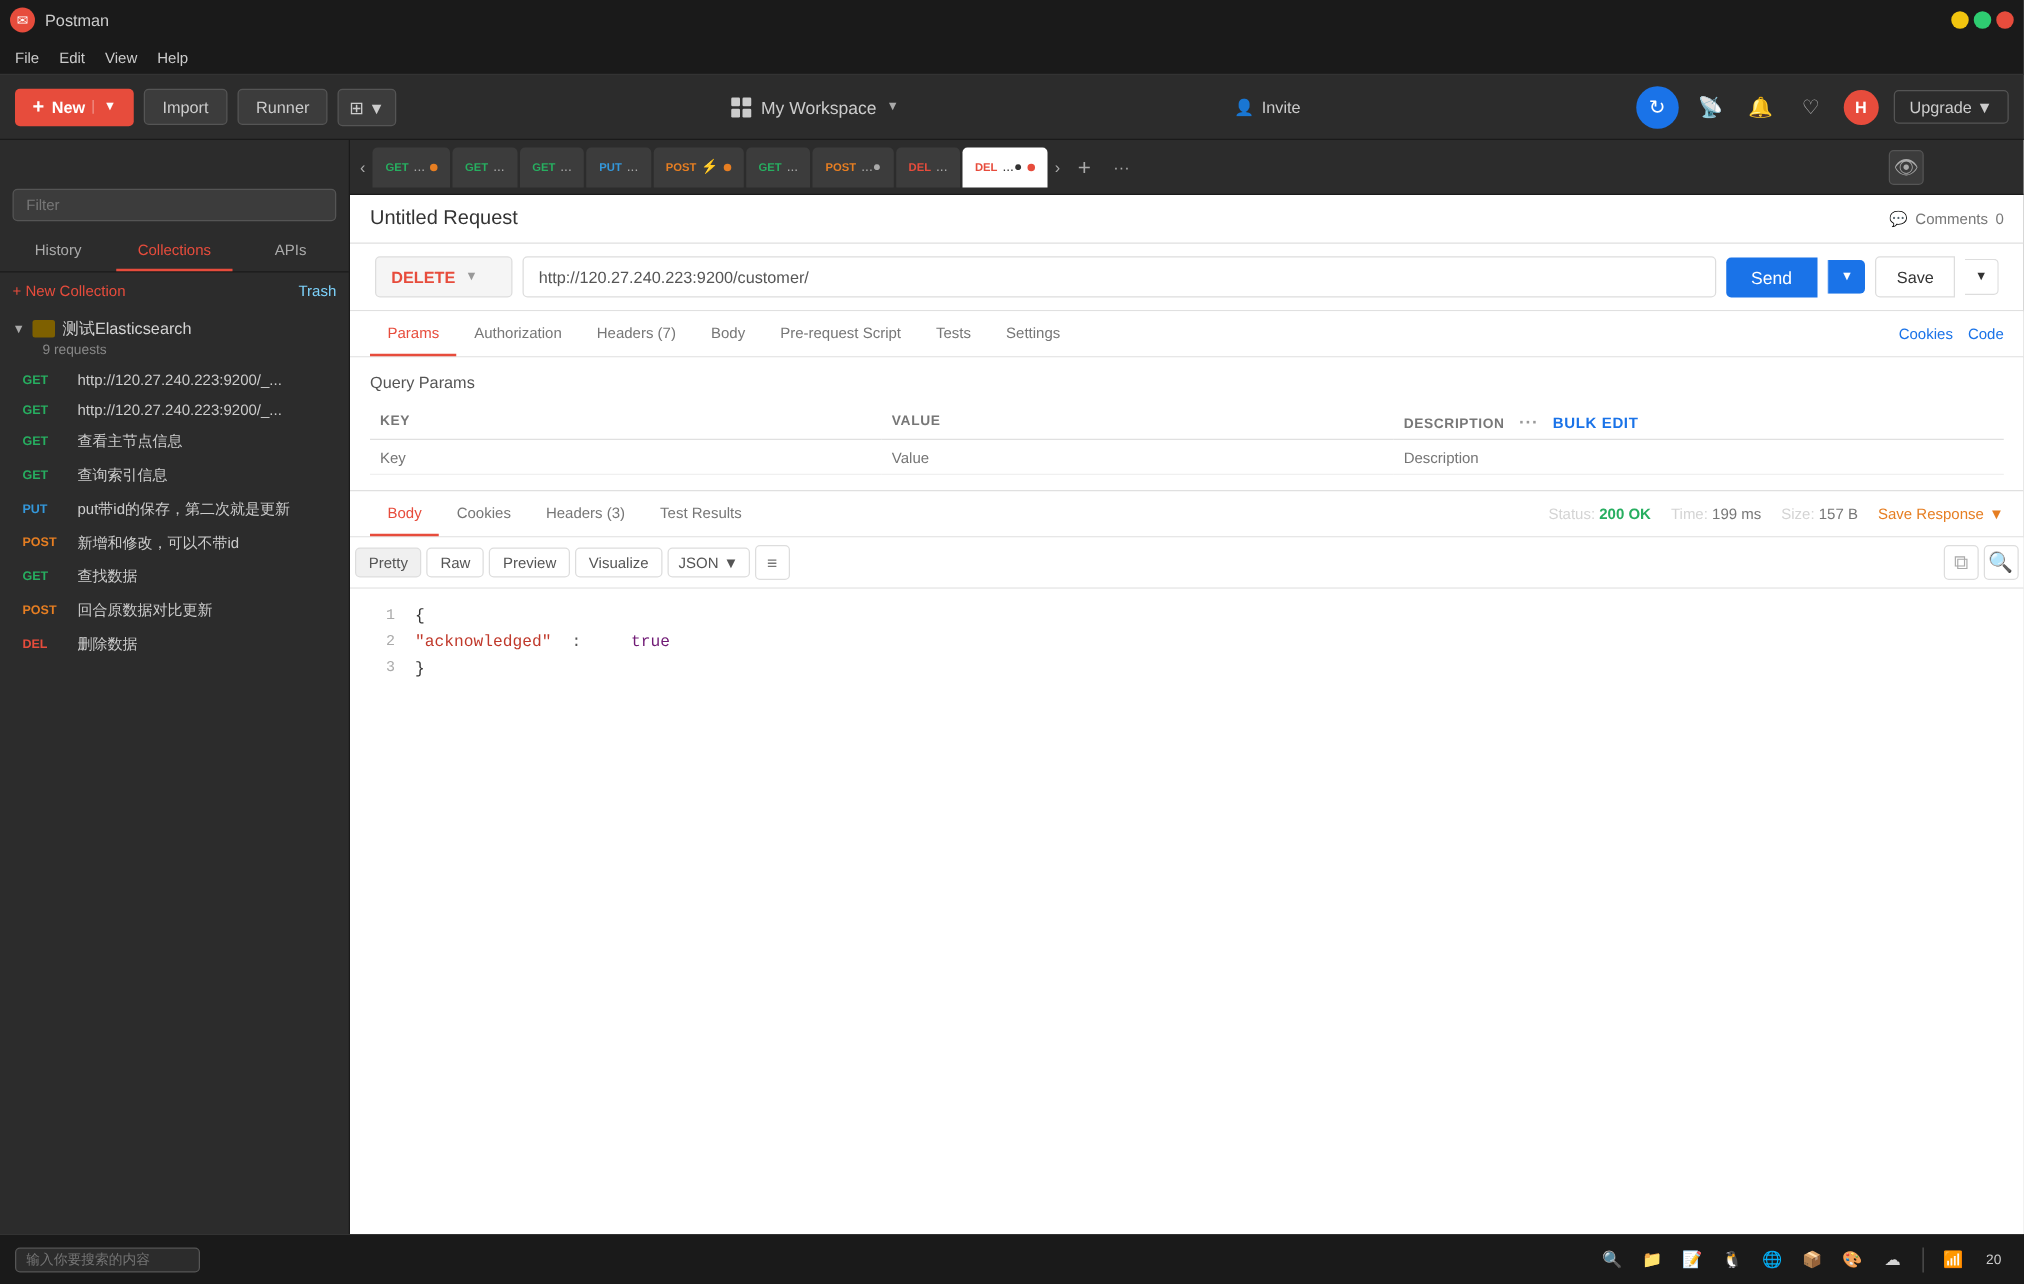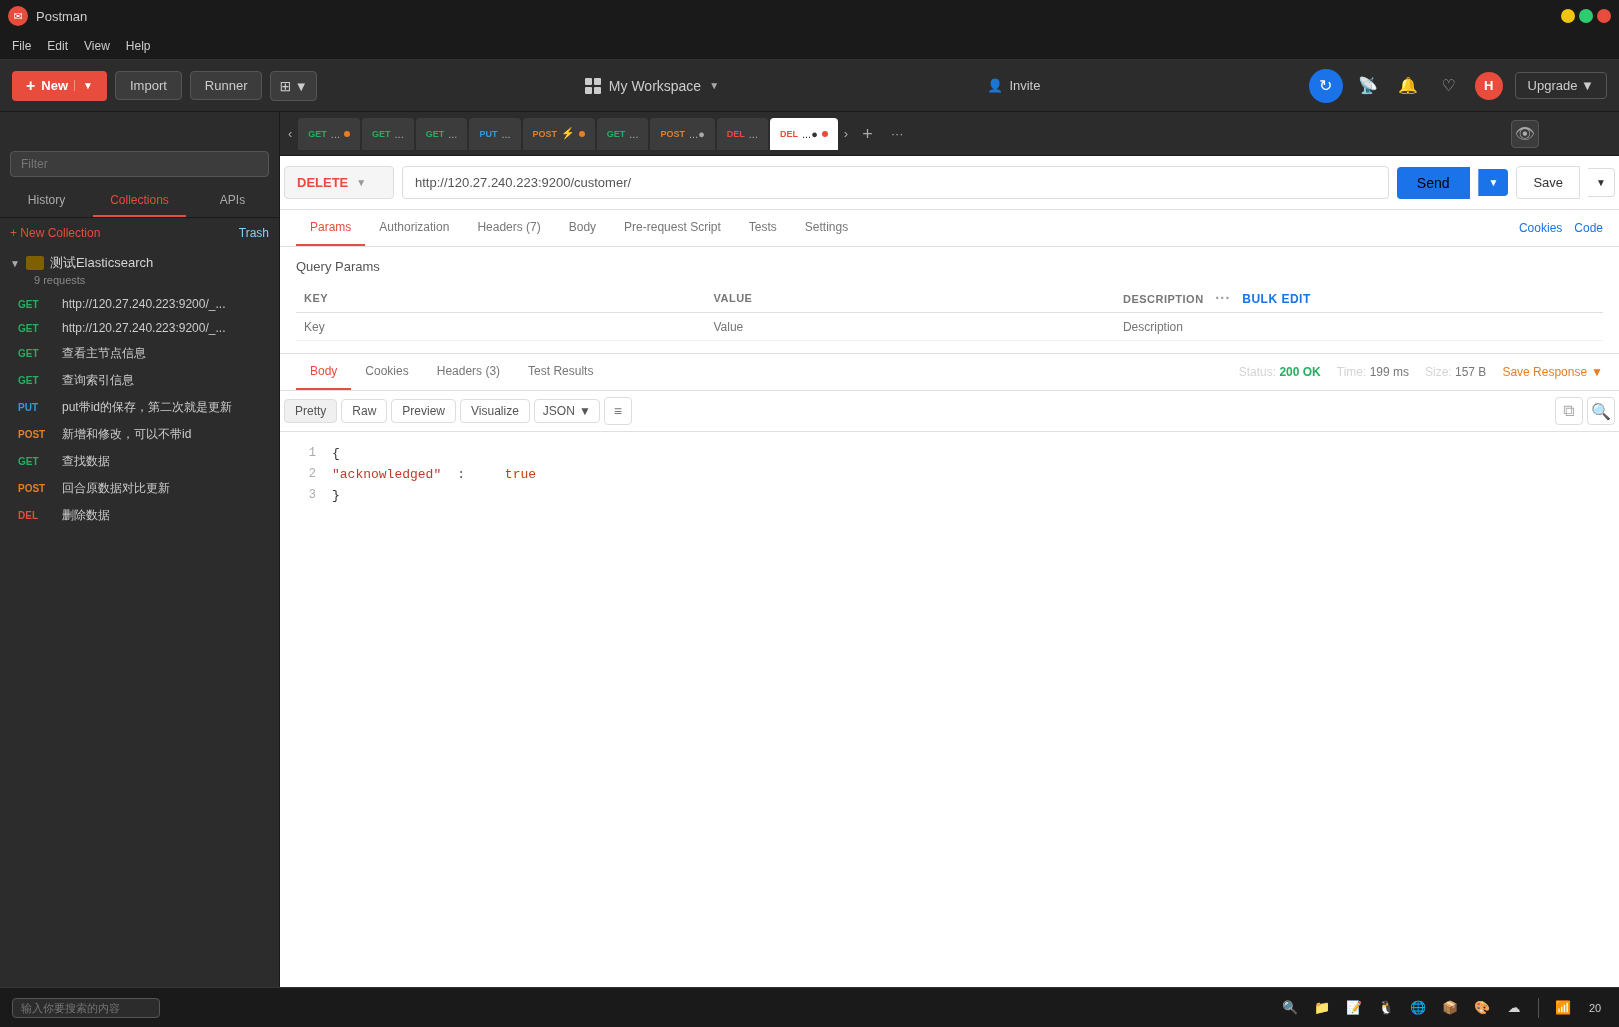--- a/index.html
+++ b/index.html
@@ -79,25 +79,25 @@
     .tab-more { color: #aaa; padding: 4px 8px; cursor: pointer; }
     .tab-nav { color: #aaa; padding: 4px; cursor: pointer; }
 
     
     .request-area { background: white; flex: 1; display: flex; flex-direction: column; }
     .request-title-bar { display: flex; align-items: center; justify-content: space-between; padding: 10px 16px; border-bottom: 1px solid #e0e0e0; }
     .request-title { font-size: 16px; color: #333; font-weight: 400; }
     .comments-btn { display: flex; align-items: center; gap: 6px; color: #777; font-size: 12px; cursor: pointer; }
     
     
-    .url-bar { display: flex; align-items: center; padding: 10px 4px; gap: 8px; border-bottom: 1px solid #e0e0e0; }
+    .url-bar { display: flex; align-items: center; padding: 10px 20px; gap: 8px; border-bottom: 1px solid #e0e0e0; }
     .method-selector { background: #f5f5f5; border: 1px solid #ddd; border-radius: 4px; padding: 8px 12px; color: #e74c3c; font-weight: bold; font-size: 13px; cursor: pointer; display: flex; align-items: center; gap: 8px; min-width: 110px; }
     .method-selector .arrow { color: #999; font-size: 10px; }
     .url-input { flex: 1; border: 1px solid #ddd; border-radius: 4px; padding: 8px 12px; font-size: 13px; color: #555; outline: none; }
-    .send-btn { background: #1a73e8; color: #000000; border: none; border-radius: 4px 0 0 4px; padding: 8px 20px; cursor: pointer; font-size: 14px; font-weight: 500; }
+    .send-btn { background: #1a73e8; color: #ffffff; border: none; border-radius: 4px 0 0 4px; padding: 8px 20px; cursor: pointer; font-size: 14px; font-weight: 500; }
     .send-dropdown { background: #1a73e8; color: white; border: none; border-left: 1px solid rgba(255,255,255,0.3); border-radius: 0 4px 4px 0; padding: 8px 10px; cursor: pointer; font-size: 10px; }
     .save-btn { background: white; color: #333; border: 1px solid #ddd; border-radius: 4px 0 0 4px; padding: 8px 16px; cursor: pointer; font-size: 13px; }
     .save-dropdown { background: white; color: #333; border: 1px solid #ddd; border-left: none; border-radius: 0 4px 4px 0; padding: 8px 8px; cursor: pointer; font-size: 10px; }
 
     
     .req-tabs { display: flex; align-items: center; padding: 0 16px; border-bottom: 1px solid #e0e0e0; background: white; }
     .req-tab { padding: 10px 14px; font-size: 12px; color: #777; cursor: pointer; border-bottom: 2px solid transparent; }
     .req-tab.active { color: #e74c3c; border-bottom: 2px solid #e74c3c; }
     .cookies-link { margin-left: auto; color: #1a73e8; font-size: 12px; cursor: pointer; }
     .code-link { color: #1a73e8; font-size: 12px; cursor: pointer; margin-left: 12px; }
@@ -130,21 +130,21 @@
     .resp-type-select { background: white; border: 1px solid #ddd; border-radius: 4px; padding: 4px 8px; font-size: 12px; color: #555; cursor: pointer; display: flex; align-items: center; gap: 4px; }
     .word-wrap-btn { width: 28px; height: 28px; display: flex; align-items: center; justify-content: center; border: 1px solid #ddd; border-radius: 4px; cursor: pointer; color: #777; font-size: 14px; }
     .resp-icons { margin-left: auto; display: flex; gap: 4px; }
 
     
     .json-viewer { padding: 12px 16px; font-family: 'Courier New', monospace; font-size: 13px; background: white; flex: 1; }
     .json-line { display: flex; align-items: flex-start; gap: 16px; line-height: 1.6; }
     .line-num { color: #aaa; width: 20px; text-align: right; flex-shrink: 0; font-size: 12px; }
     .json-brace { color: #333; }
     .json-key { color: #c0392b; }
-    .json-value-bool { color: #c2410c; }
+    .json-value-bool { color: #701a75; }
     .json-colon { color: #555; }
 
     
     .taskbar { height: 40px; background: #1a1a1a; border-top: 1px solid #333; display: flex; align-items: center; padding: 0 12px; justify-content: space-between; position: fixed; bottom: 0; left: 0; width: 100%; }
     .taskbar-left { display: flex; align-items: center; gap: 8px; font-size: 12px; color: #ccc; }
     .taskbar-input { background: #2c2c2c; border: 1px solid #555; border-radius: 4px; padding: 3px 8px; color: #ccc; font-size: 11px; width: 148px; }
     .taskbar-right { display: flex; align-items: center; gap: 8px; }
     .taskbar-icon { width: 24px; height: 24px; display: flex; align-items: center; justify-content: center; cursor: pointer; }
 
     .chevron { font-size: 10px; color: #aaa; }
@@ -342,20 +342,28 @@
           <span>No Environment</span>
           <span>▼</span>
         </div>
         <div class="icon-btn" style="background:#3c3c3c; border:1px solid #555; border-radius:4px;">👁</div>
         <div class="icon-btn" style="background:#3c3c3c; border:1px solid #555; border-radius:4px;">⚙</div>
       </div>
     </div>
 
     <div class="request-area">
 
+      <div class="request-title-bar">
+        <span class="request-title">Untitled Request</span>
+        <div class="comments-btn">
+          <span>💬</span>
+          <span>Comments</span>
+          <span>0</span>
+        </div>
+      </div>
 
       <div class="url-bar">
         <div class="method-selector">
           <span>DELETE</span>
           <span class="arrow">▼</span>
         </div>
         <input class="url-input" type="text" value="http://120.27.240.223:9200/customer/" style="">
         <button class="send-btn">Send</button>
         <button class="send-dropdown">▼</button>
         <button class="save-btn">Save</button>

